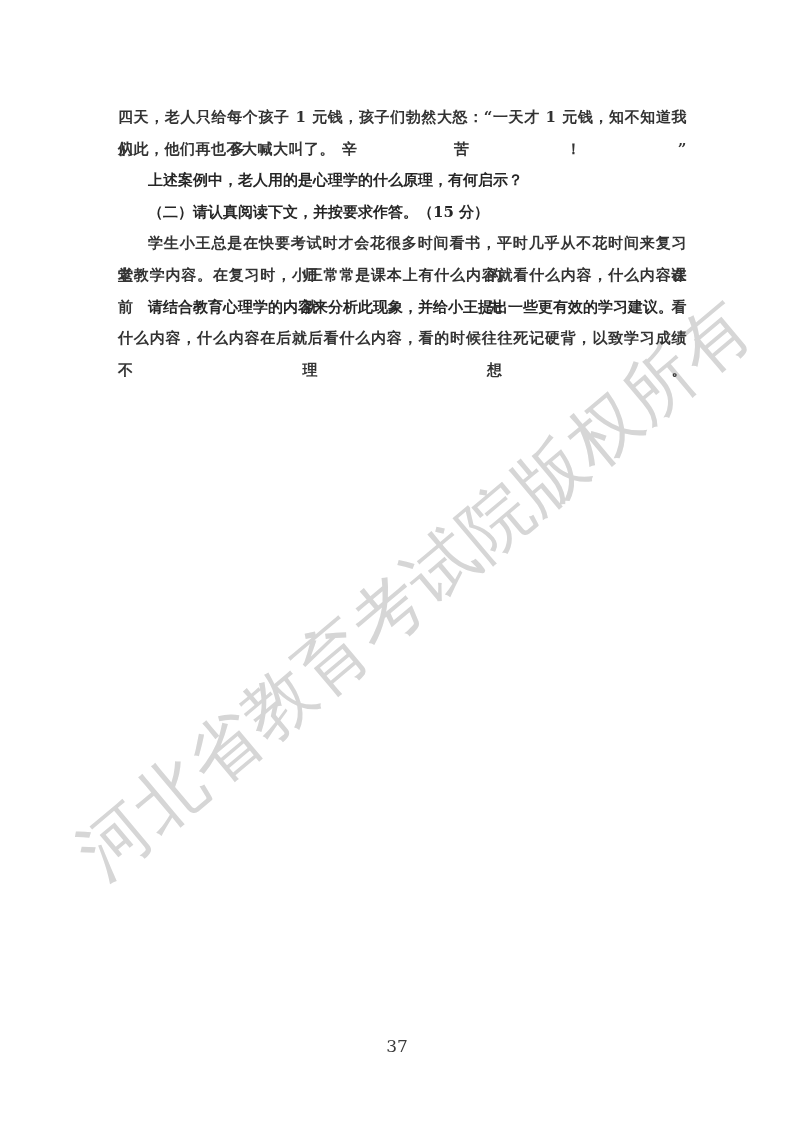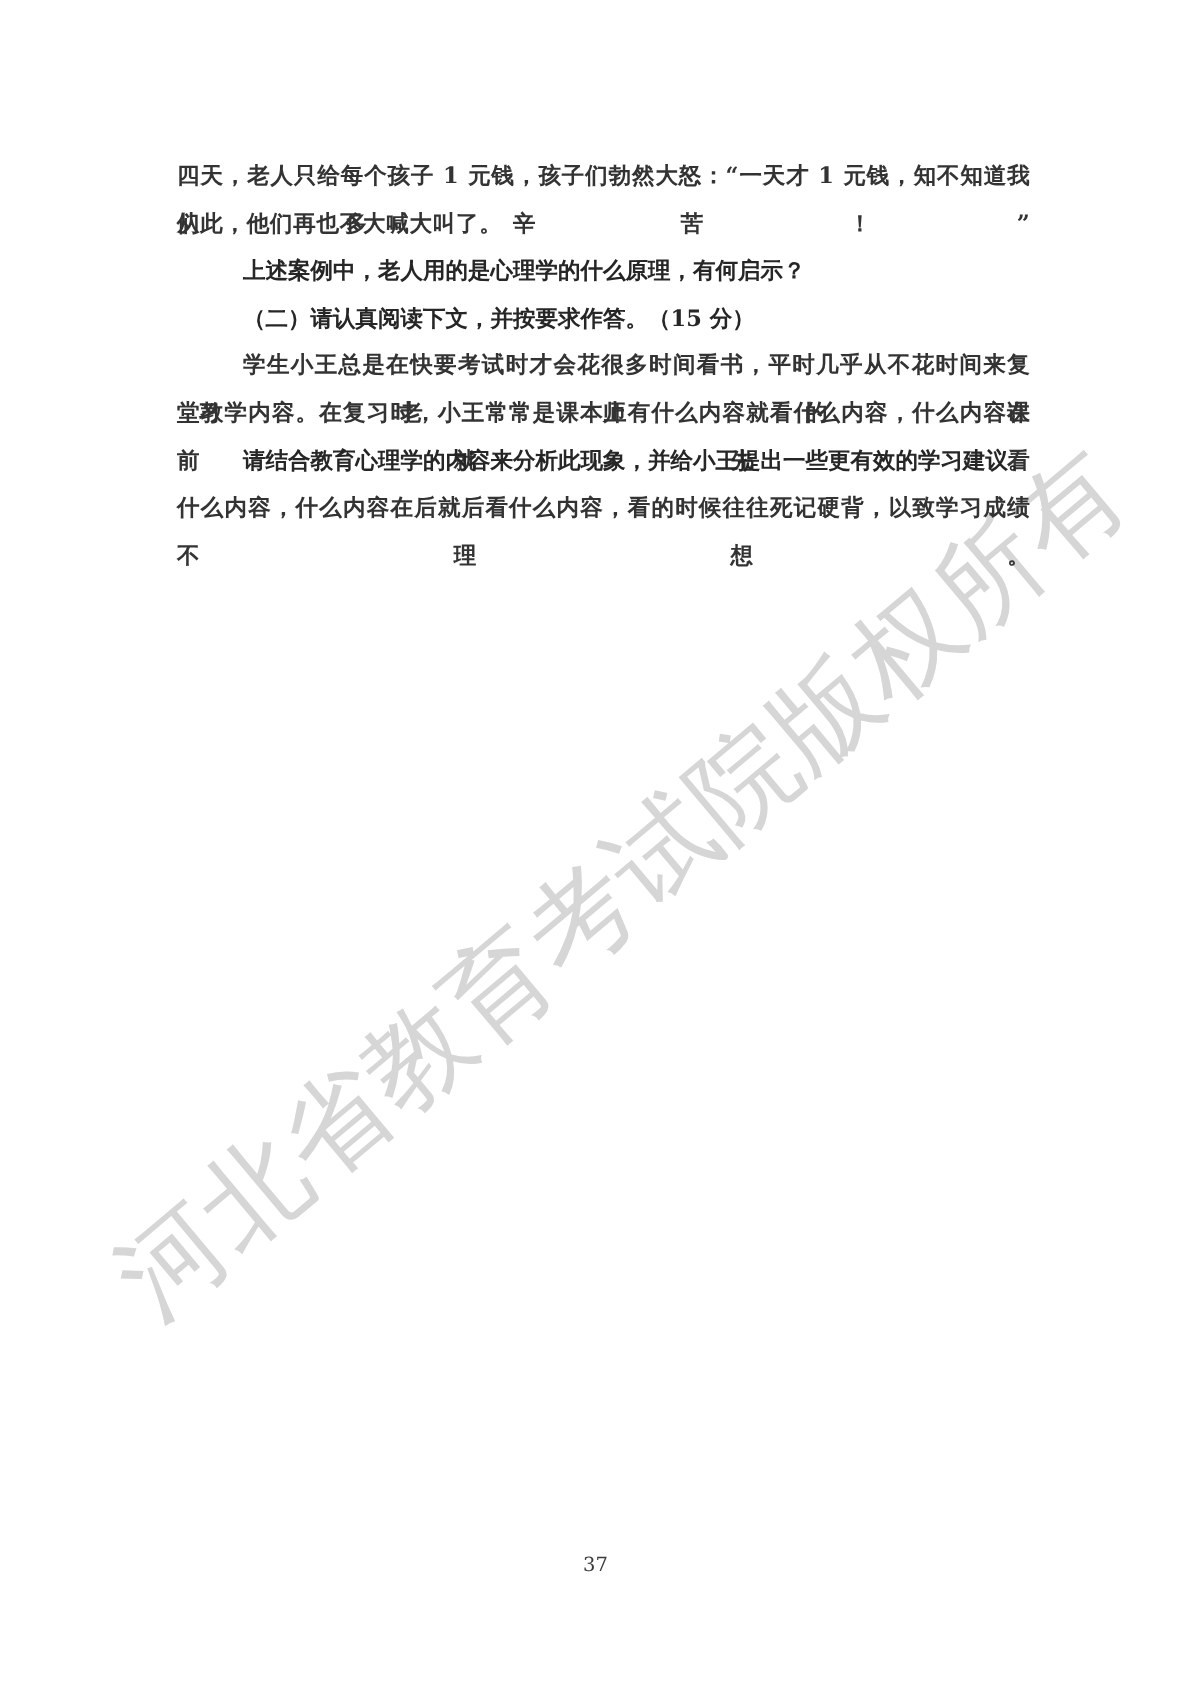--- a/index.html
+++ b/index.html
@@ -43,38 +43,37 @@
   .line {
     height: 31.6px;
     overflow: visible;
   }
   .justify {
     text-align: justify;
     text-align-last: justify;
   }
   .indent {
     text-indent: 2em;
-    margin-left: 14px;
   }
   
   .kai {
     color: #333333;
     letter-spacing: 0.5px;
   }
   
   .song {
     color: #262626;
   }
   .page-number {
     position: absolute;
     top: 1036px;
     left: 0;
     width: 100%;
     text-align: center;
-    font-size: 13px;
+    font-size: 17px;
     color: #3a3a3a;
     z-index: 2;
   }
 </style>
 </head>
 <body>
 
 <div class="page">
 
   <div class="watermark">河北省教育考试院版权所有</div>

